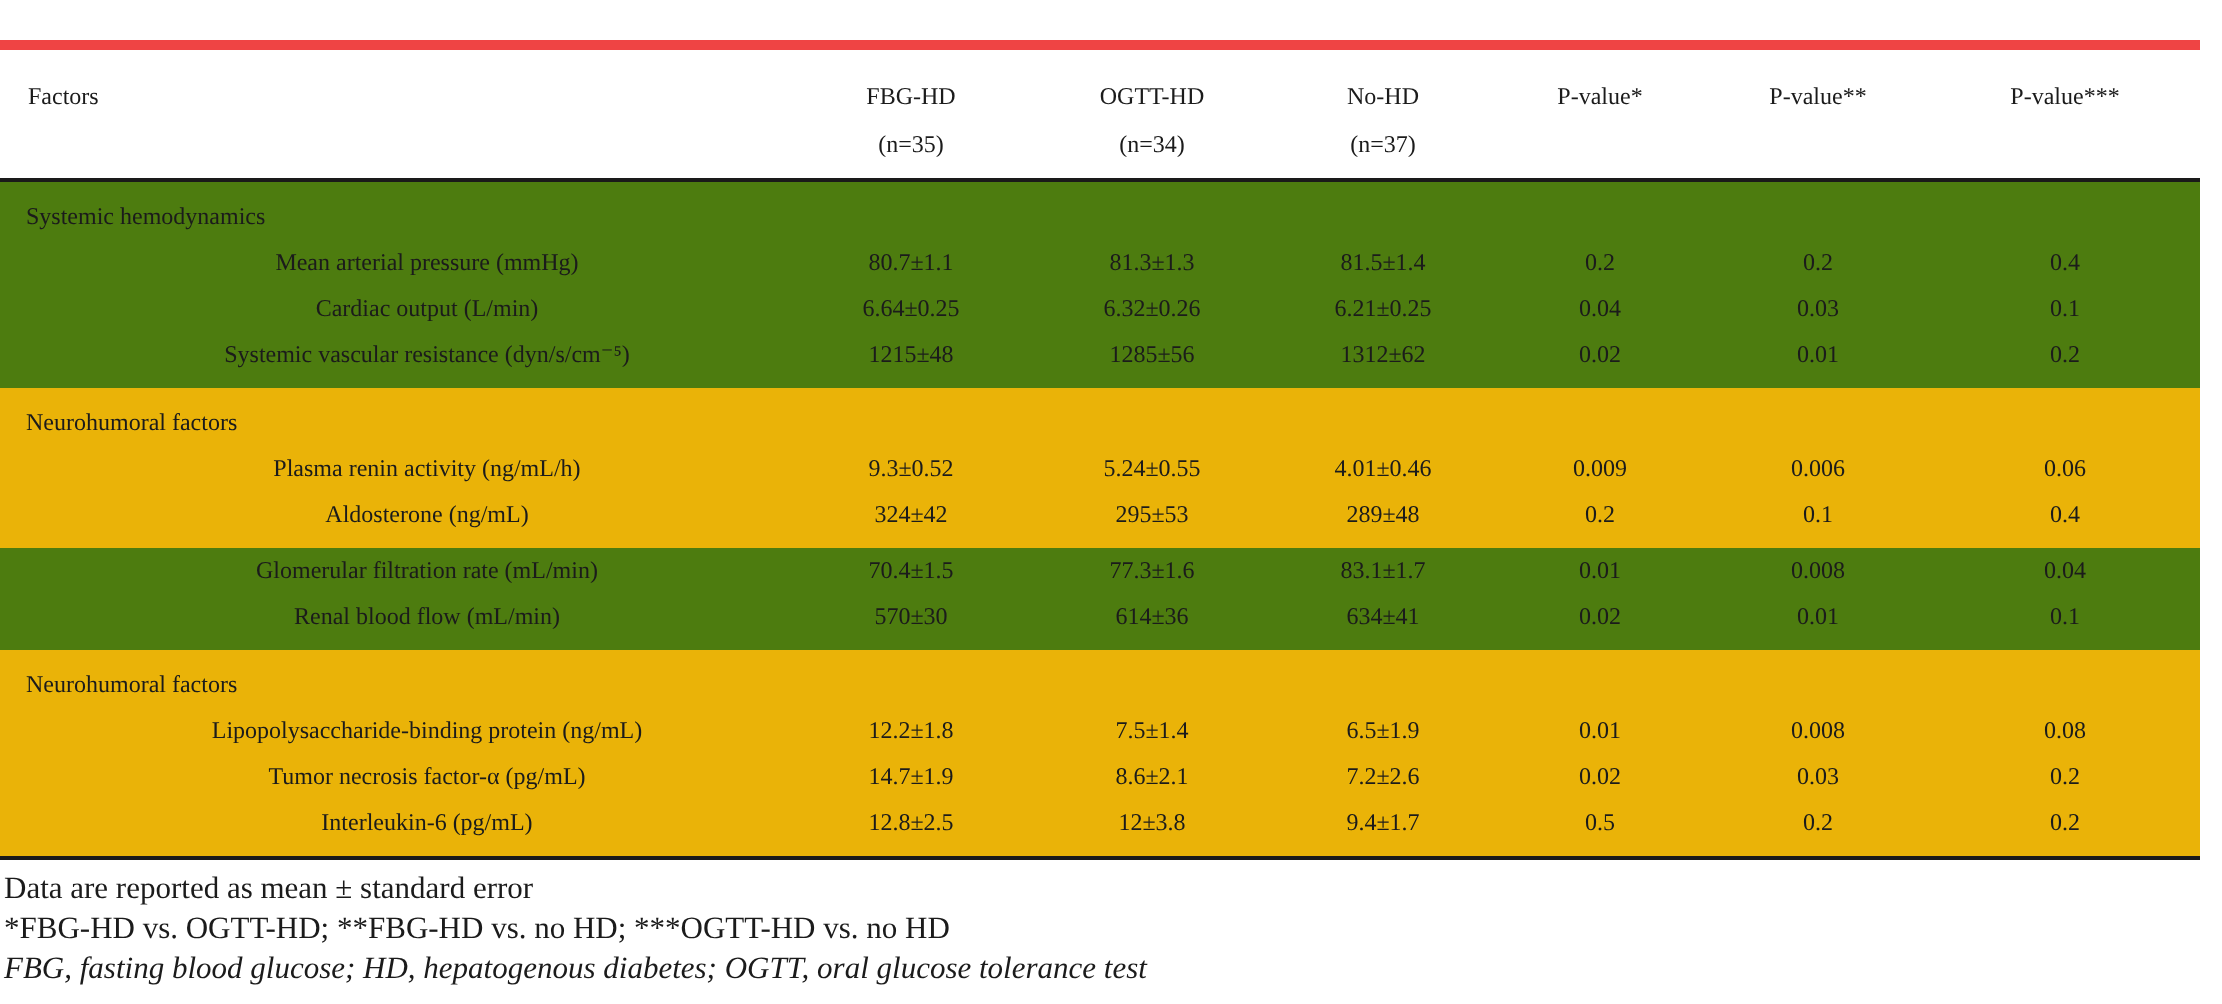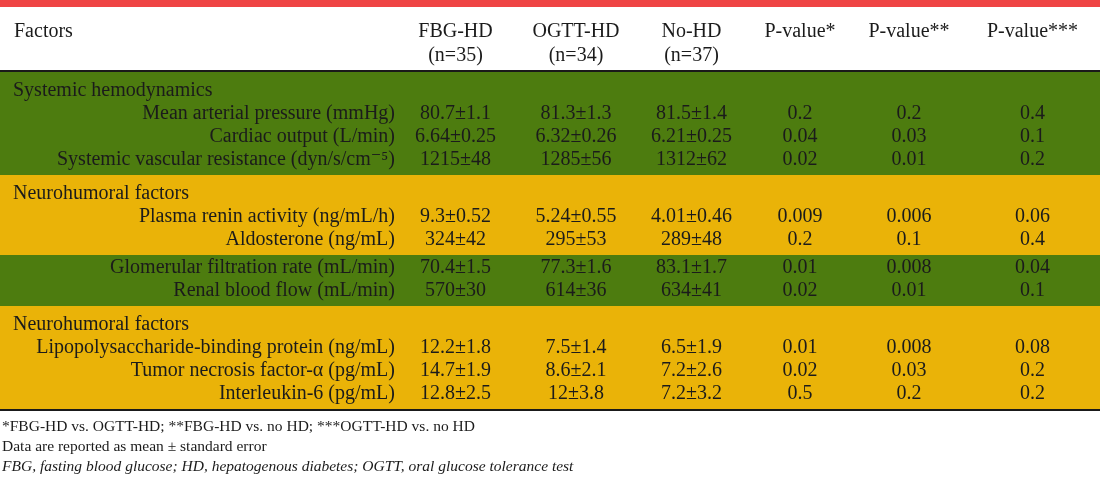--- a/index.html
+++ b/index.html
@@ -14,23 +14,24 @@
     font-family: "Liberation Serif", "DejaVu Serif", serif;
     color: #1b1b1b;
   }
   .figure {
     width: 1100px;
   }
   table.results {
     width: 1100px;
     border-collapse: collapse;
     table-layout: fixed;
-    font-size: 20px;
-    border-top: 7px solid #ef4444;
+    font-size: 12px;
+    border-top: 5px solid #ef4444;
     border-bottom: 2px solid #1a1a1a;
+    margin-top: 20px;
   }
   thead th {
     font-weight: normal;
     vertical-align: top;
     height: 67px;
     box-sizing: border-box;
     padding: 11px 0 0 0;
     border-bottom: 2px solid #1a1a1a;
     background: #ffffff;
     text-align: center;
@@ -47,21 +48,21 @@
   tbody.band-light td { background: #4d7c0f; }
   tbody.band-dark  td { background: #eab308; }
   tbody td {
     padding: 0;
     line-height: 23px;
     text-align: center;
     overflow: hidden;
     white-space: nowrap;
   }
   tbody td.label-cell {
-    text-align: right;
+    text-align: center;
     padding-left: 32px;
   }
   tbody tr.section-title-row td {
     text-align: left;
     padding: 6px 0 0 13px;
     line-height: 23px;
   }
   tbody tr.last-row td {
     padding-bottom: 5px;
   }
@@ -213,26 +214,26 @@
           <td>8.6±2.1</td>
           <td>7.2±2.6</td>
           <td>0.02</td>
           <td>0.03</td>
           <td>0.2</td>
         </tr>
         <tr class="last-row">
           <td class="label-cell">Interleukin-6 (pg/mL)</td>
           <td>12.8±2.5</td>
           <td>12±3.8</td>
-          <td>7.2±3.2</td>
+          <td>9.4±1.7</td>
           <td>0.5</td>
           <td>0.2</td>
           <td>0.2</td>
         </tr>
       </tbody>
     </table>
 
   <div class="footnotes">
+    <div class="footnote-line">Data are reported as mean ± standard error</div>
     <div class="footnote-line">*FBG-HD vs. OGTT-HD; **FBG-HD vs. no HD; ***OGTT-HD vs. no HD</div>
-    <div class="footnote-line">Data are reported as mean ± standard error</div>
     <div class="footnote-line italic">FBG, fasting blood glucose; HD, hepatogenous diabetes; OGTT, oral glucose tolerance test</div>
   </div>
 </div>
 
 </body></html>

